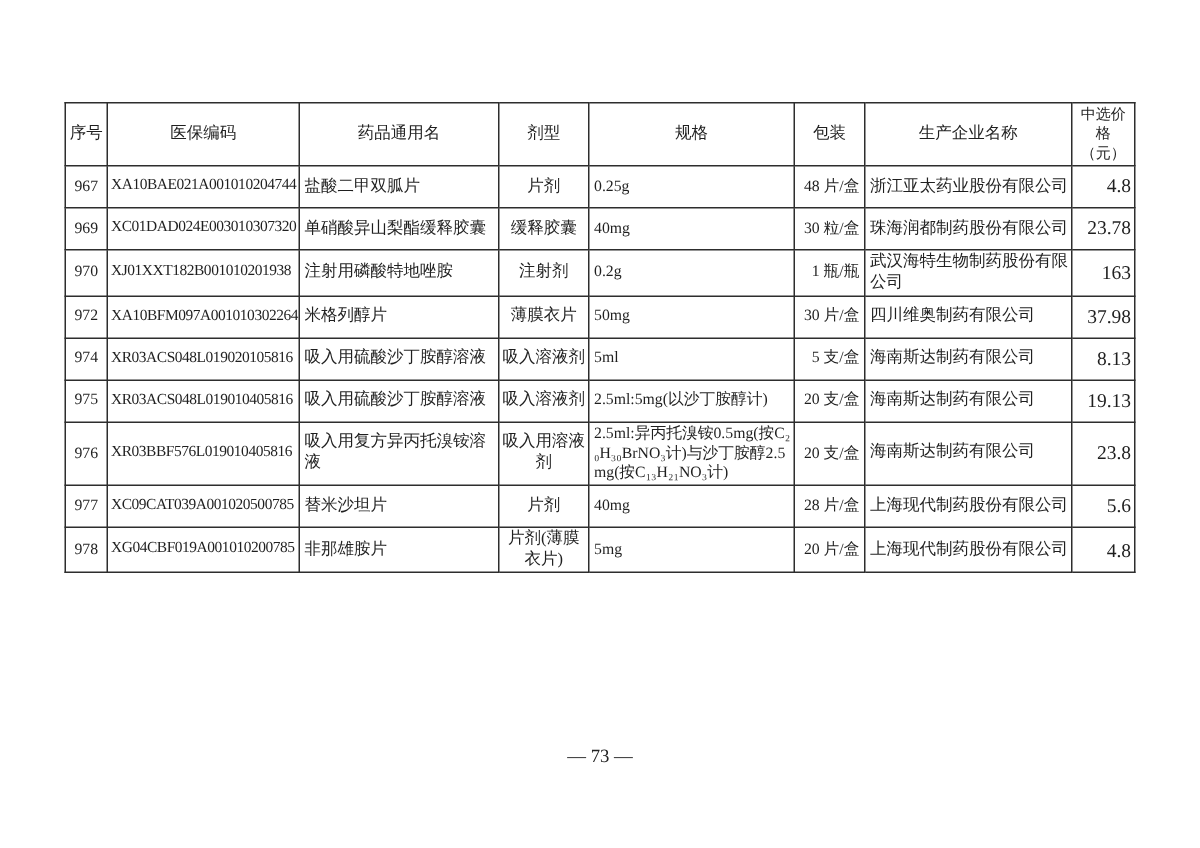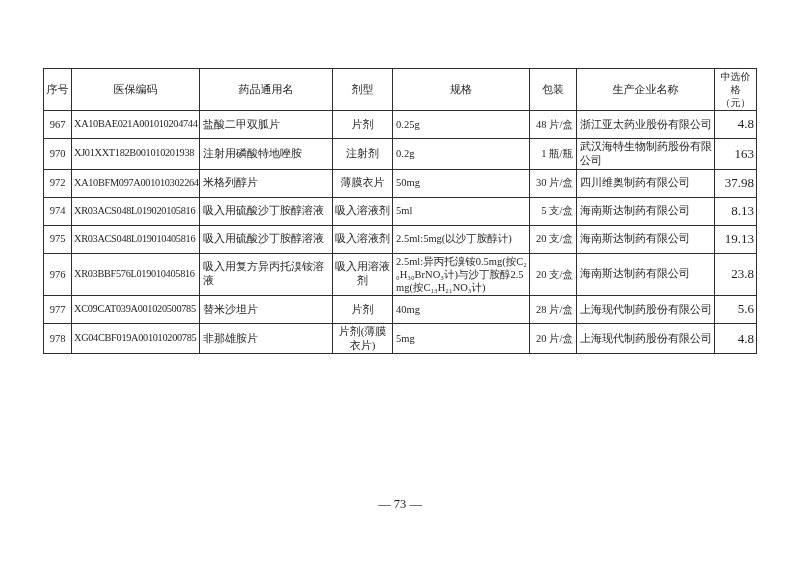--- a/index.html
+++ b/index.html
@@ -90,20 +90,30 @@
       <td class="c-serial">967</td>
       <td class="c-code">XA10BAE021A001010204744</td>
       <td class="c-name">盐酸二甲双胍片</td>
       <td class="c-form">片剂</td>
       <td class="c-spec">0.25g</td>
       <td class="c-pack">48 片/盒</td>
       <td class="c-manu">浙江亚太药业股份有限公司</td>
       <td class="c-price">4.8</td>
     </tr>
         <tr>
+      <td class="c-serial">969</td>
+      <td class="c-code">XC01DAD024E003010307320</td>
+      <td class="c-name">单硝酸异山梨酯缓释胶囊</td>
+      <td class="c-form">缓释胶囊</td>
+      <td class="c-spec">40mg</td>
+      <td class="c-pack">30 粒/盒</td>
+      <td class="c-manu">珠海润都制药股份有限公司</td>
+      <td class="c-price">23.78</td>
+    </tr>
+        <tr>
       <td class="c-serial">970</td>
       <td class="c-code">XJ01XXT182B001010201938</td>
       <td class="c-name">注射用磷酸特地唑胺</td>
       <td class="c-form">注射剂</td>
       <td class="c-spec">0.2g</td>
       <td class="c-pack">1 瓶/瓶</td>
       <td class="c-manu">武汉海特生物制药股份有限公司</td>
       <td class="c-price">163</td>
     </tr>
         <tr>

